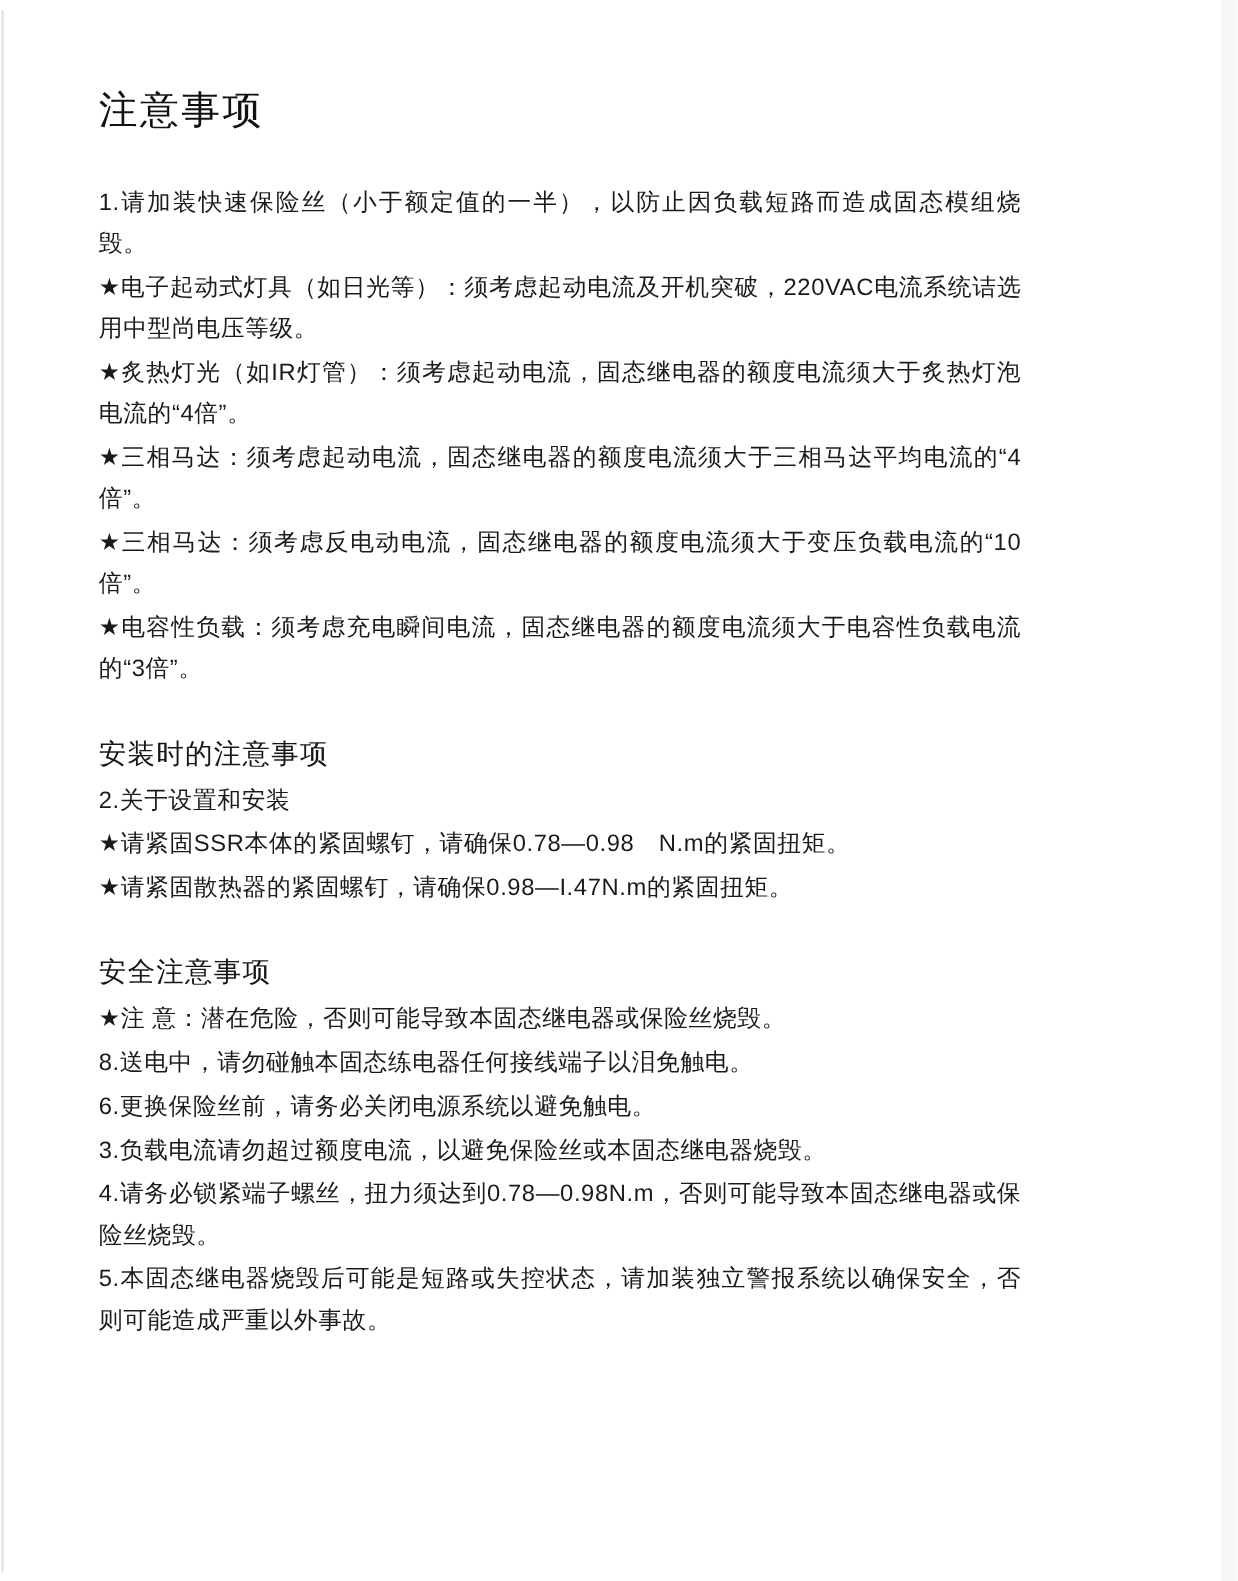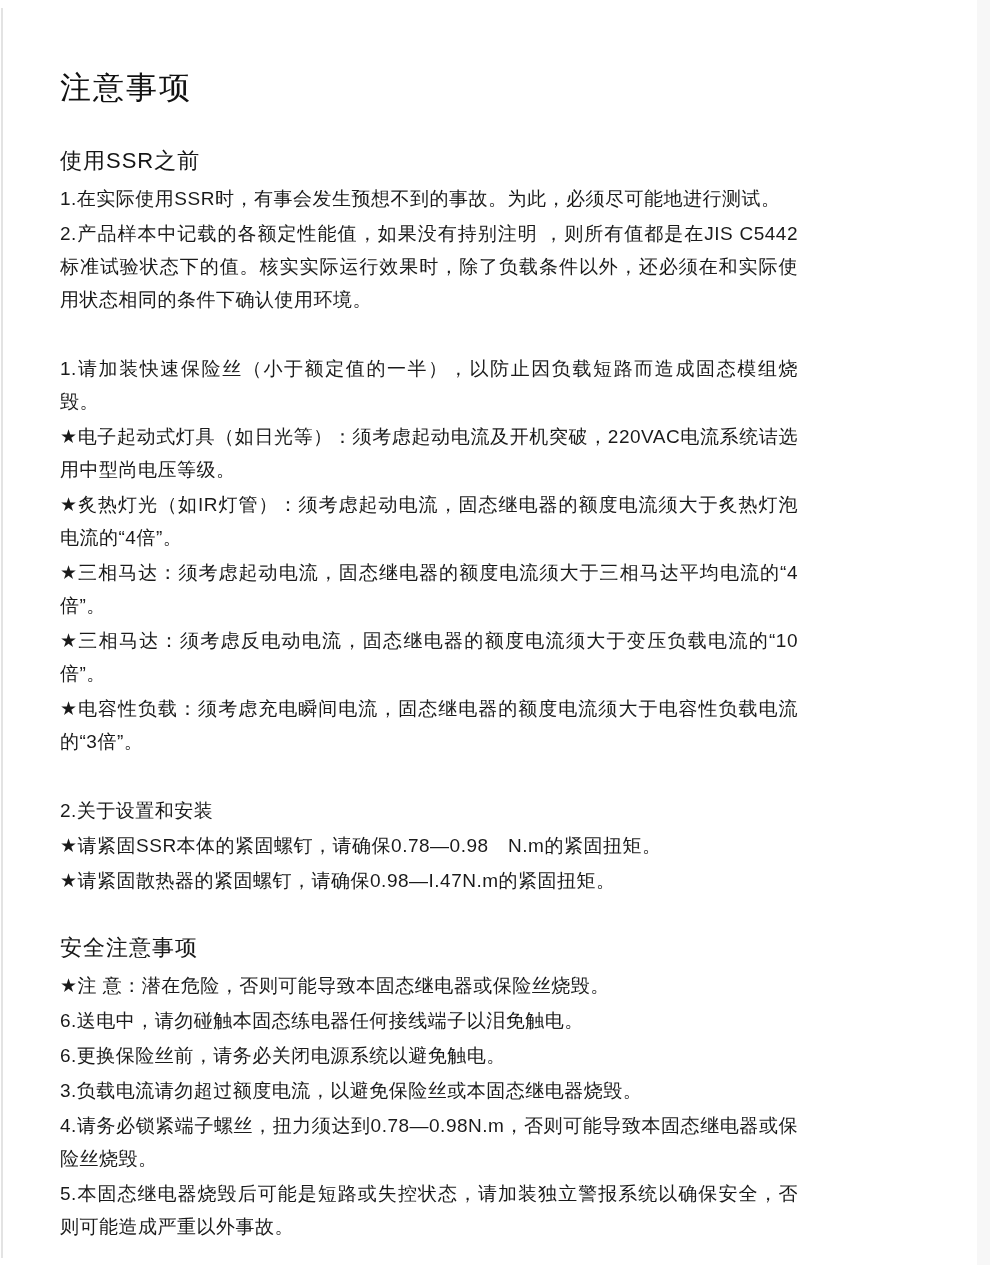--- a/index.html
+++ b/index.html
@@ -29,20 +29,21 @@
     top: 0;
     width: 13px;
     height: 1265px;
     background: #f7f7f7;
   }
   .content {
     position: relative;
     box-sizing: border-box;
     width: 854px;
     padding: 70px 56px 0 60px;
+    margin-left: 19px;
   }
   h1.doc-title {
     font-size: 31px;
     font-weight: 400;
     line-height: 36px;
     margin: 0 0 40px 0;
     letter-spacing: 2px;
     color: #111111;
   }
   .section {
@@ -70,44 +71,40 @@
 </head>
 <body>
 
 <div class="left-rule"></div>
 <div class="right-strip"></div>
 
 <div class="content">
 
   <h1 class="doc-title">注意事项</h1>
 
-  <div class="section">
-    <h2 class="sec-heading">使用SSR之前</h2>
-    <p class="item">1.在实际使用SSR时，有事会发生预想不到的事故。为此，必须尽可能地进行测试。</p>
-    <p class="item">2.产品样本中记载的各额定性能值，如果没有持别注明 ，则所有值都是在JIS C5442标准试验状态下的值。核实实际运行效果时，除了负载条件以外，还必须在和实际使用状态相同的条件下确认使用环境。</p>
-  </div>
 
   <div class="section">
     <p class="item">1.请加装快速保险丝（小于额定值的一半），以防止因负载短路而造成固态模组烧毁。</p>
     <p class="item">★电子起动式灯具（如日光等）：须考虑起动电流及开机突破，220VAC电流系统诘选用中型尚电压等级。</p>
     <p class="item">★炙热灯光（如IR灯管）：须考虑起动电流，固态继电器的额度电流须大于炙热灯泡电流的“4倍”。</p>
     <p class="item">★三相马达：须考虑起动电流，固态继电器的额度电流须大于三相马达平均电流的“4倍”。</p>
     <p class="item">★三相马达：须考虑反电动电流，固态继电器的额度电流须大于变压负载电流的“10倍”。</p>
     <p class="item">★电容性负载：须考虑充电瞬间电流，固态继电器的额度电流须大于电容性负载电流的“3倍”。</p>
   </div>
 
   <div class="section">
+    <h2 class="sec-heading">安装时的注意事项</h2>
     <p class="item">2.关于设置和安装</p>
     <p class="item">★请紧固SSR本体的紧固螺钉，请确保0.78—0.98　N.m的紧固扭矩。</p>
     <p class="item">★请紧固散热器的紧固螺钉，请确保0.98—I.47N.m的紧固扭矩。</p>
   </div>
 
   <div class="section">
     <h2 class="sec-heading">安全注意事项</h2>
     <p class="item">★注 意：潜在危险，否则可能导致本固态继电器或保险丝烧毁。</p>
-    <p class="item">6.送电中，请勿碰触本固态练电器任何接线端子以泪免触电。</p>
+    <p class="item">8.送电中，请勿碰触本固态练电器任何接线端子以泪免触电。</p>
     <p class="item">6.更换保险丝前，请务必关闭电源系统以避免触电。</p>
     <p class="item">3.负载电流请勿超过额度电流，以避免保险丝或本固态继电器烧毁。</p>
     <p class="item">4.请务必锁紧端子螺丝，扭力须达到0.78—0.98N.m，否则可能导致本固态继电器或保险丝烧毁。</p>
     <p class="item">5.本固态继电器烧毁后可能是短路或失控状态，请加装独立警报系统以确保安全，否则可能造成严重以外事故。</p>
   </div>
 
 </div>
 
 </body></html>

